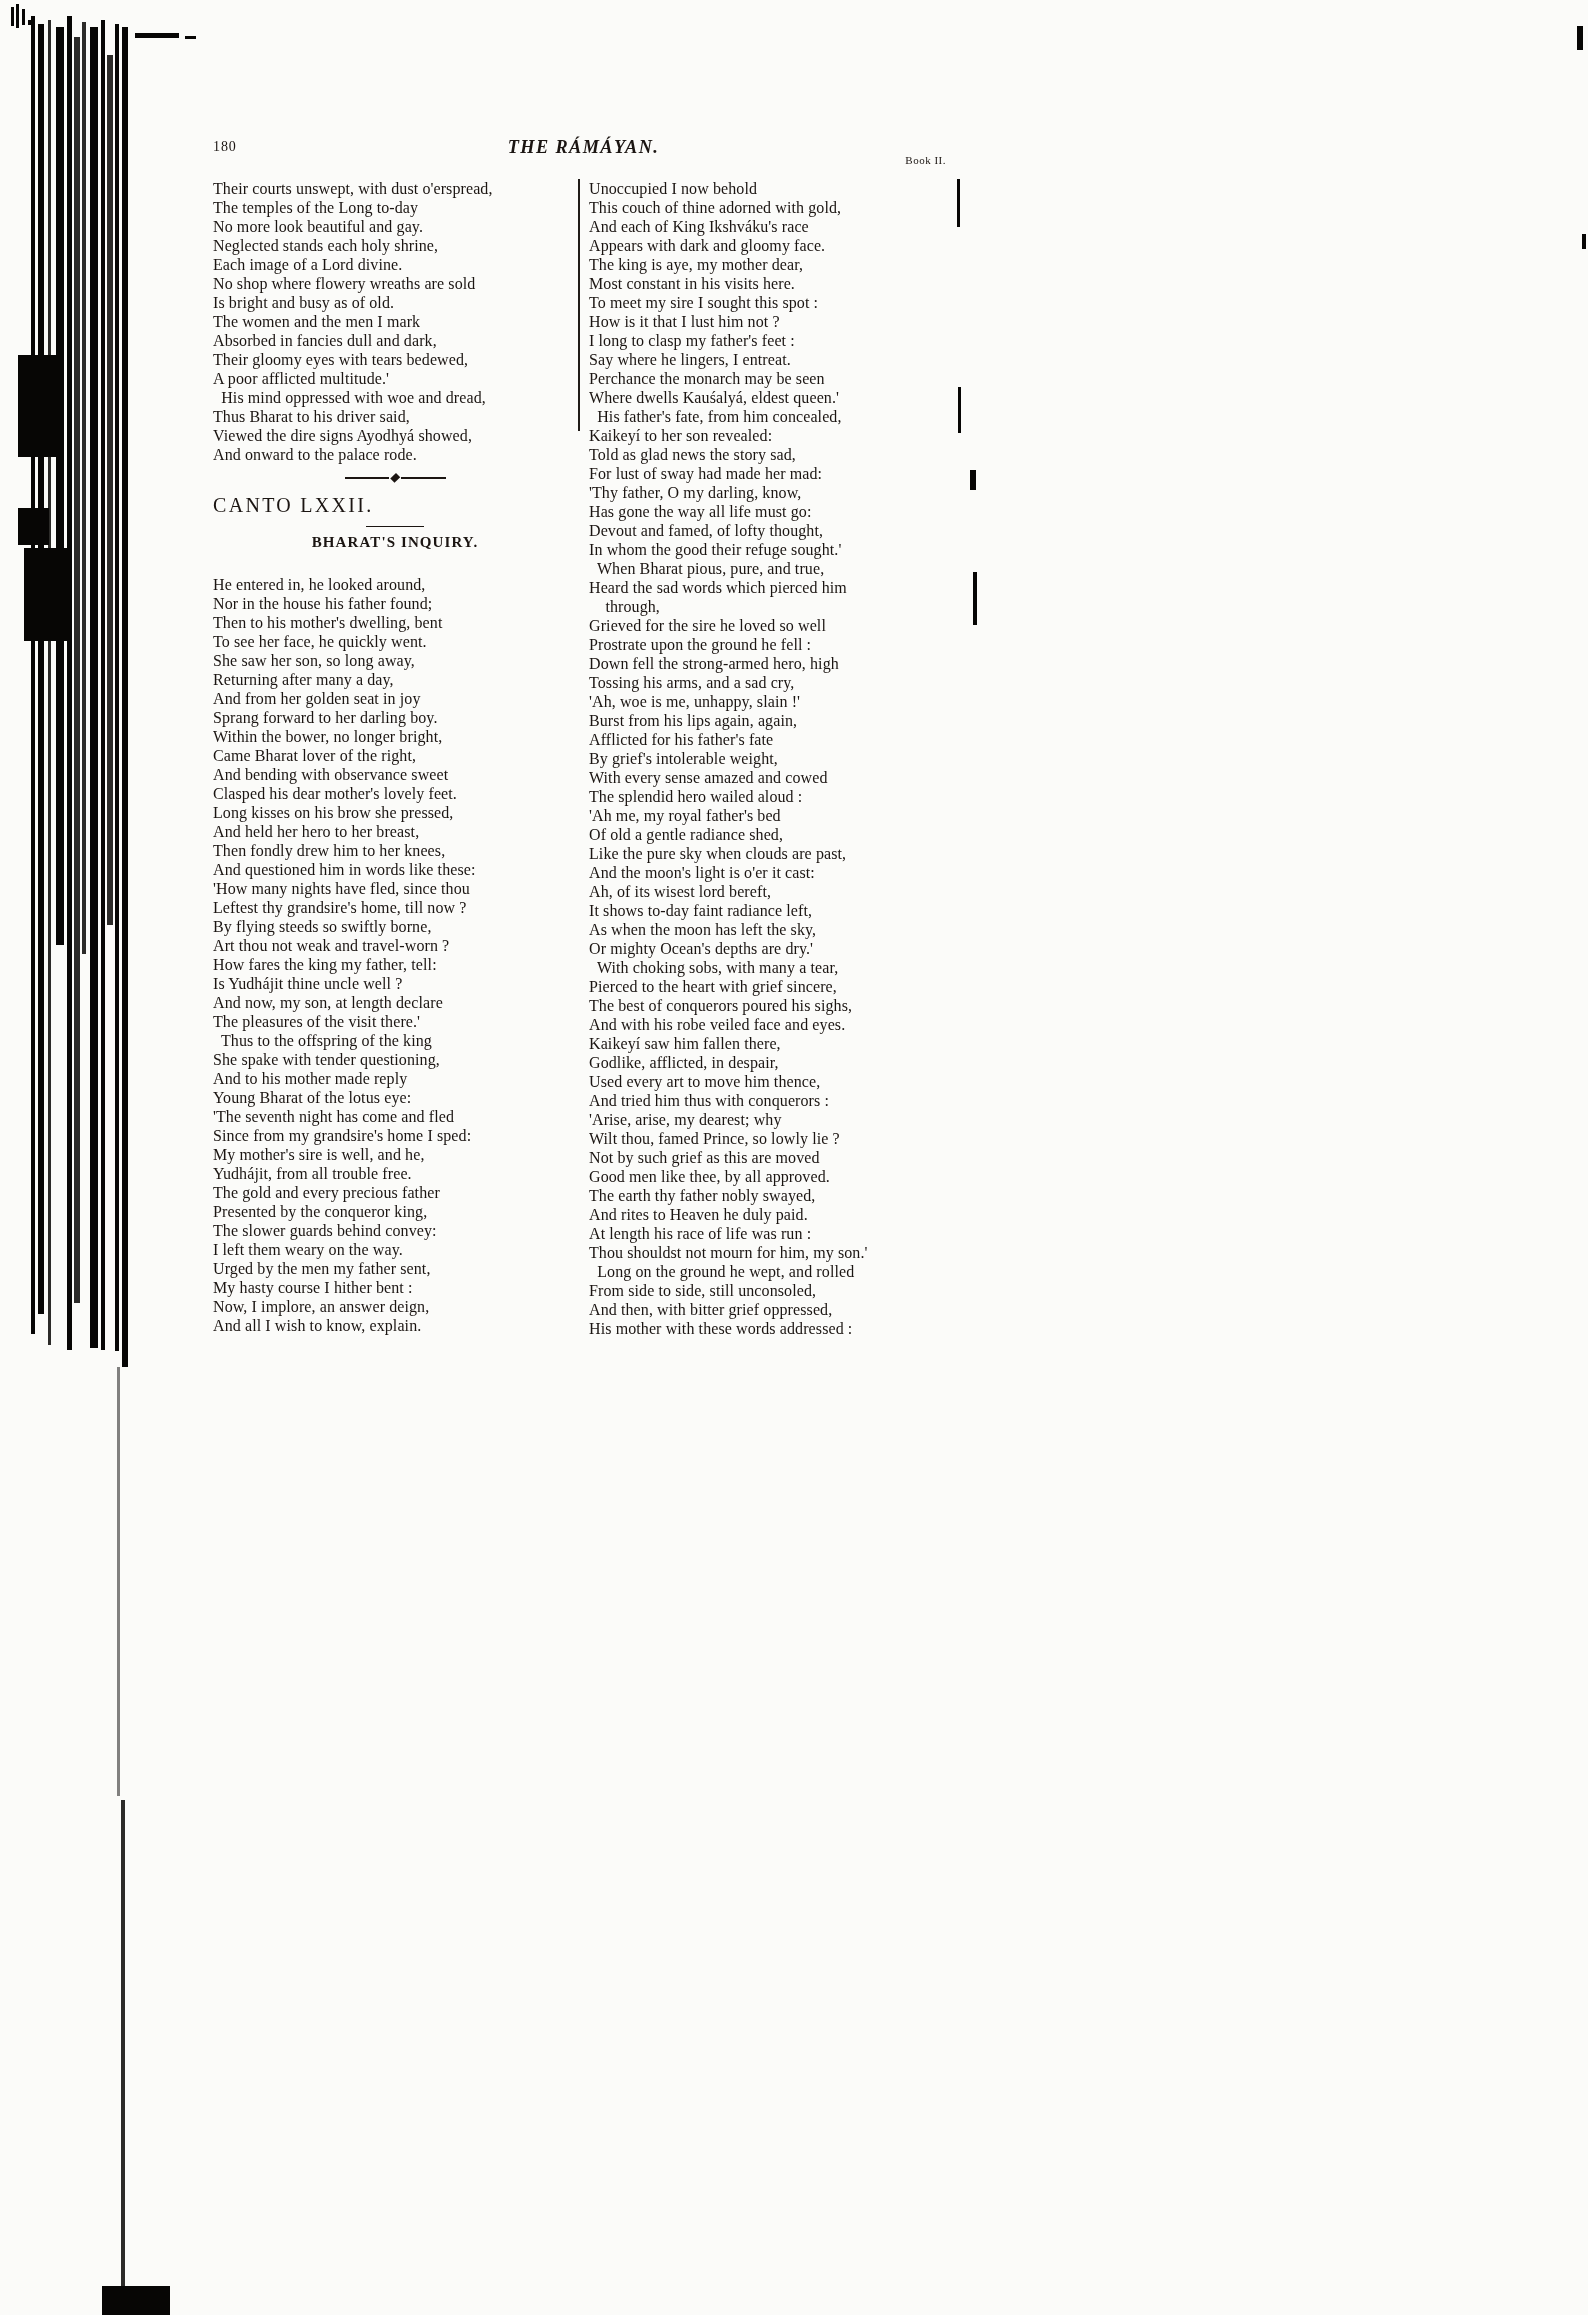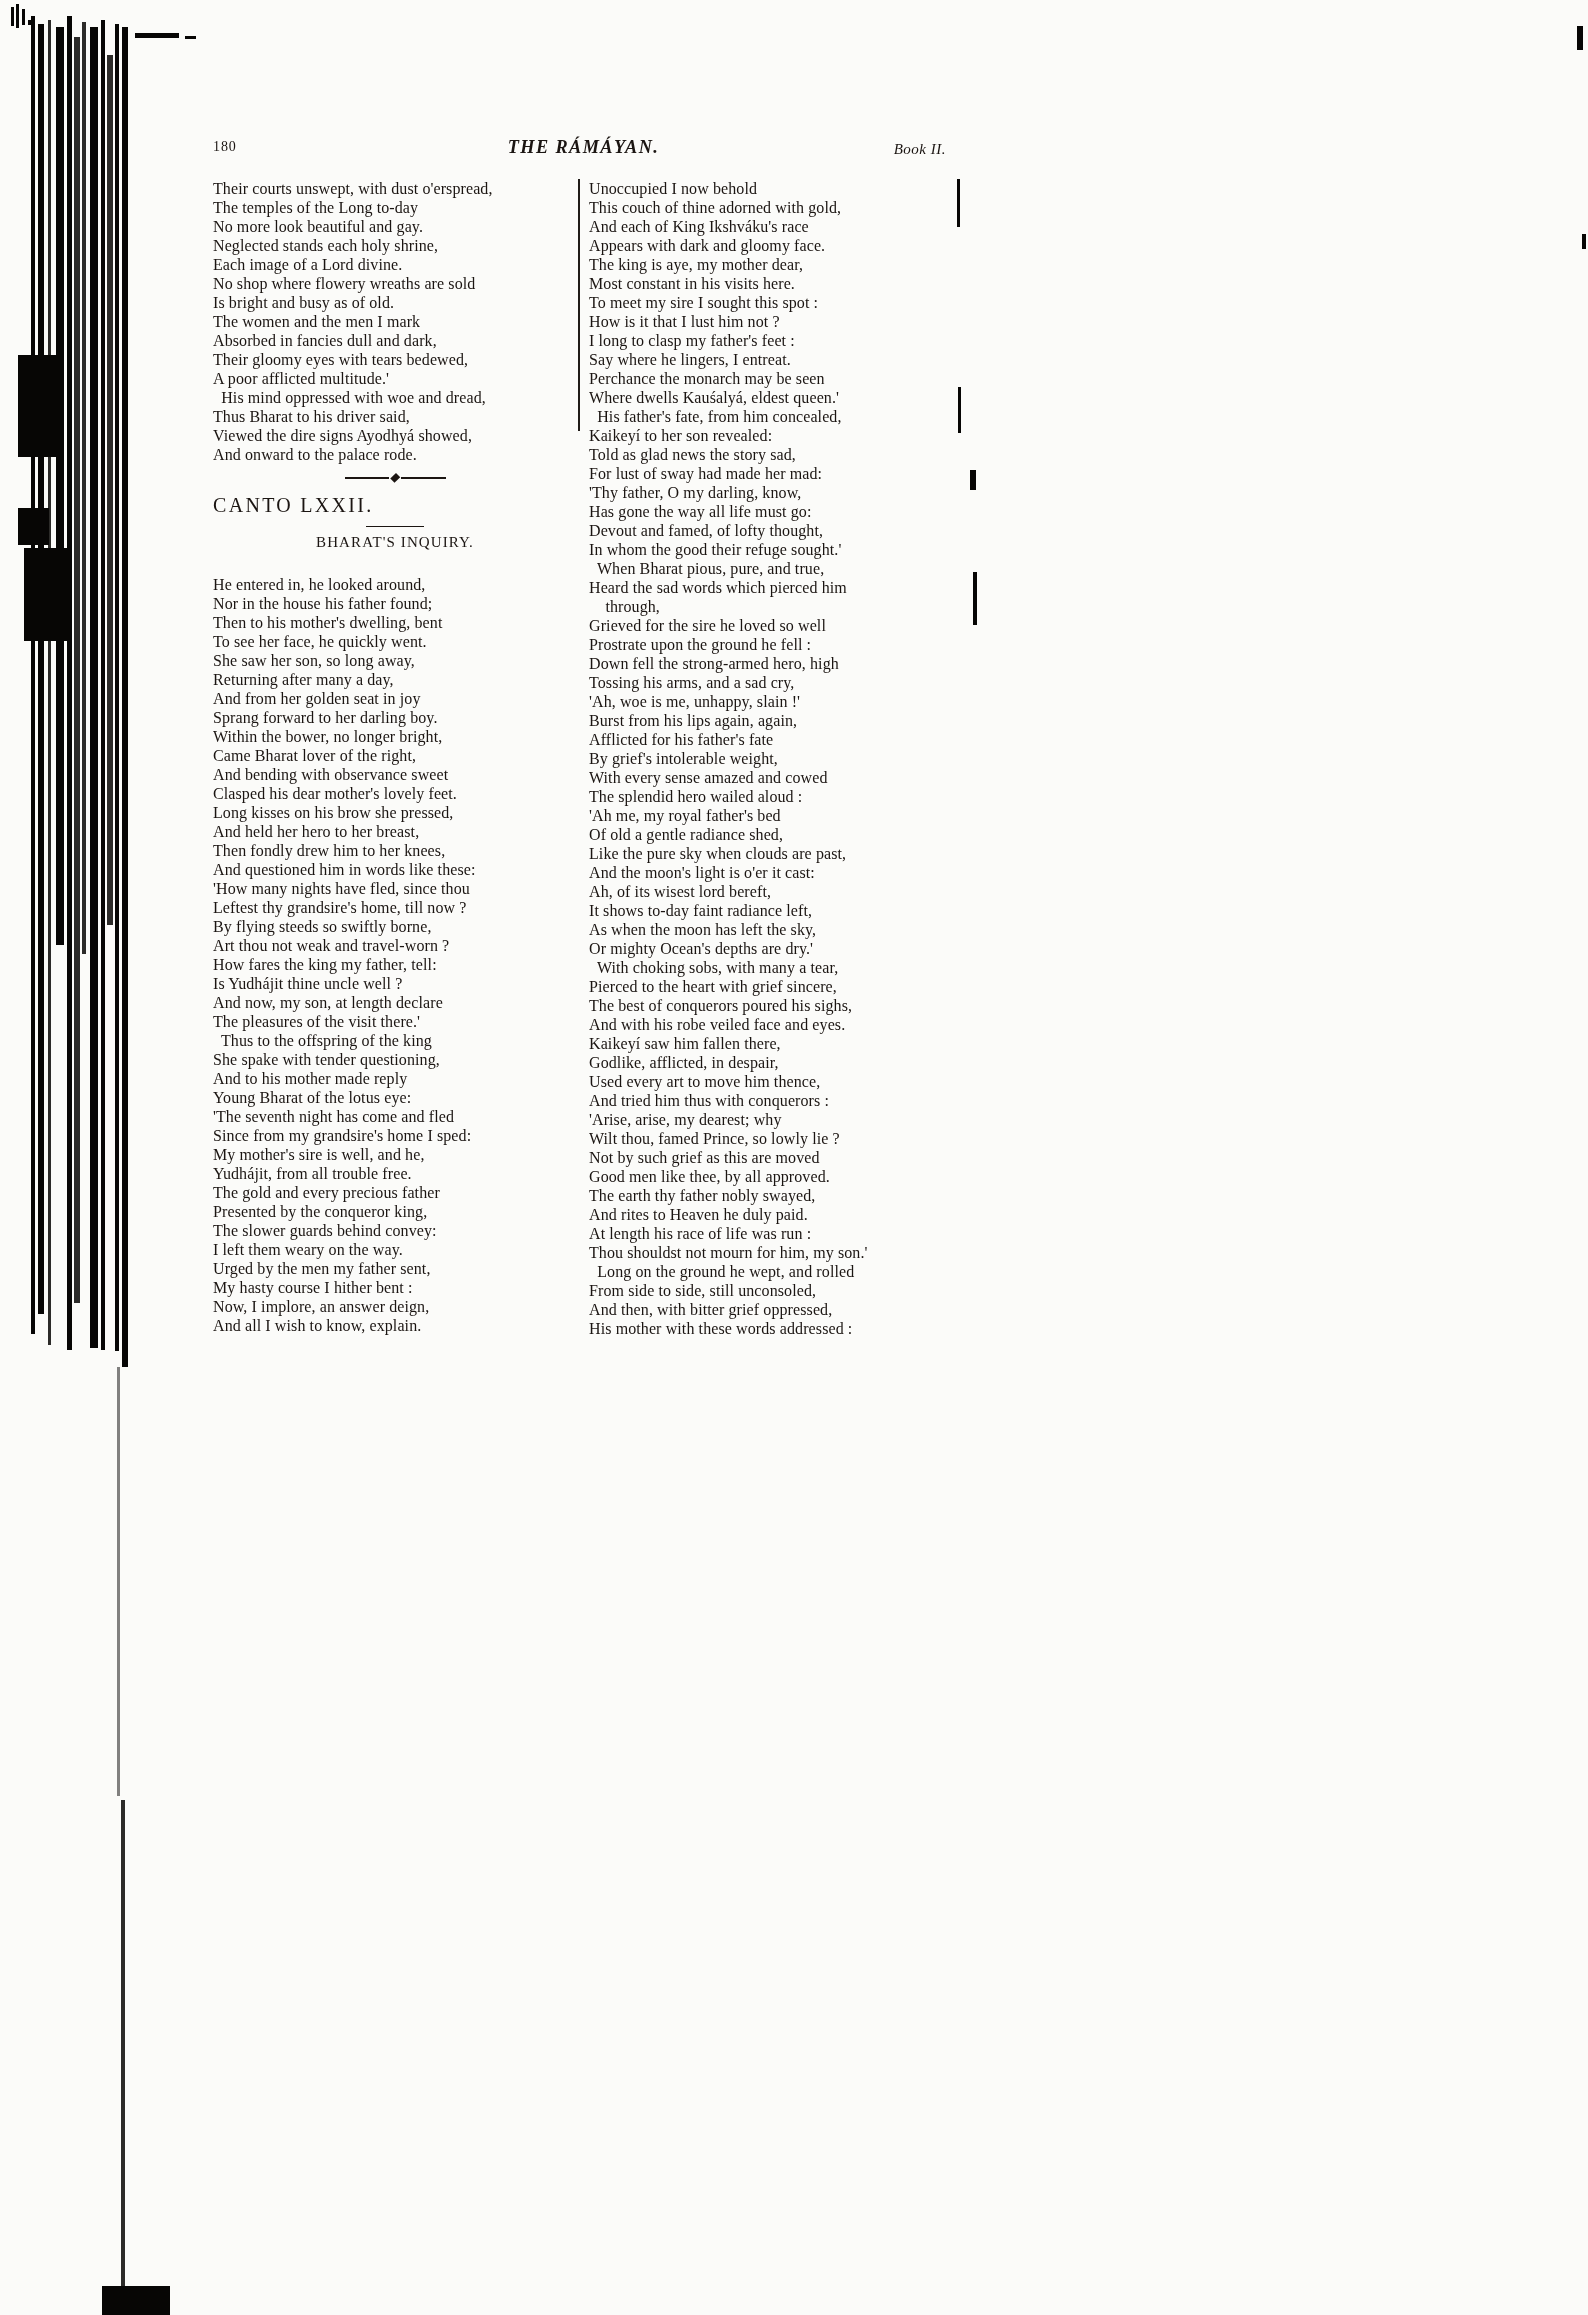--- a/index.html
+++ b/index.html
@@ -15,37 +15,37 @@
 
   
   .bar { position:absolute; background:#070605; }
   .bar.faint { opacity:.5; }
   .bar.soft { opacity:.85; }
 
   
   .page-header { position:absolute; top:137px; left:213px; width:733px; height:24px; }
   .pageno { position:absolute; left:0; top:1.8px; font-size:14px; letter-spacing:0.9px; }
   .running-title { position:absolute; left:8px; right:0; text-align:center; font-style:italic; font-weight:bold; font-size:18.3px; letter-spacing:1.4px; }
-  .book-label { position:absolute; right:0; top:4px; font-style:italic; font-size:15px; letter-spacing:0.5px; }
+  .book-label { position:absolute; right:0; top:17px; font-size:11px; letter-spacing:0.5px; }
 
   
   .col { position:absolute; top:179px; }
   .col-left { left:213px; width:364px; }
   .col-right { left:589px; width:365px; }
   .col-divider { position:absolute; left:578px; top:179px; width:1.8px; height:252px; background:#201b18; }
 
   .verse .line { white-space:pre; font-size:16px; line-height:19px; letter-spacing:0.1px; }
 
   .ornament { height:12.8px; width:101px; margin:7.3px auto 9.1px; display:flex; align-items:center; justify-content:center; }
   .ornament::before, .ornament::after { content:""; flex:1; height:1.8px; background:#1b1512; }
   .ornament-diamond { width:6.4px; height:6.4px; background:#1b1512; transform:rotate(45deg) scale(1,1.35); margin:0 2.7px; }
 
   .canto { text-align:left; font-size:20px; line-height:24px; font-weight:normal; letter-spacing:2.3px; }
   .heading-rule { width:58px; border-top:1.8px solid #1b1512; margin:9.1px auto 5.5px; }
-  .section { text-align:center; font-size:15px; line-height:18.3px; font-weight:normal; letter-spacing:1.1px; margin-bottom:24px; }
+  .section { text-align:center; font-size:15px; line-height:18.3px; font-weight:bold; letter-spacing:1.1px; margin-bottom:24px; }
 
   .bottom-bar { position:absolute; left:102px; top:2286px; width:68px; height:29px; background:#070605; }
 </style>
 </head>
 <body>
 
 <div class="page">
 
   <div>
     <div class="bar" style="left:11px;top:7.3px;width:2.7px;height:18.3px"></div>

